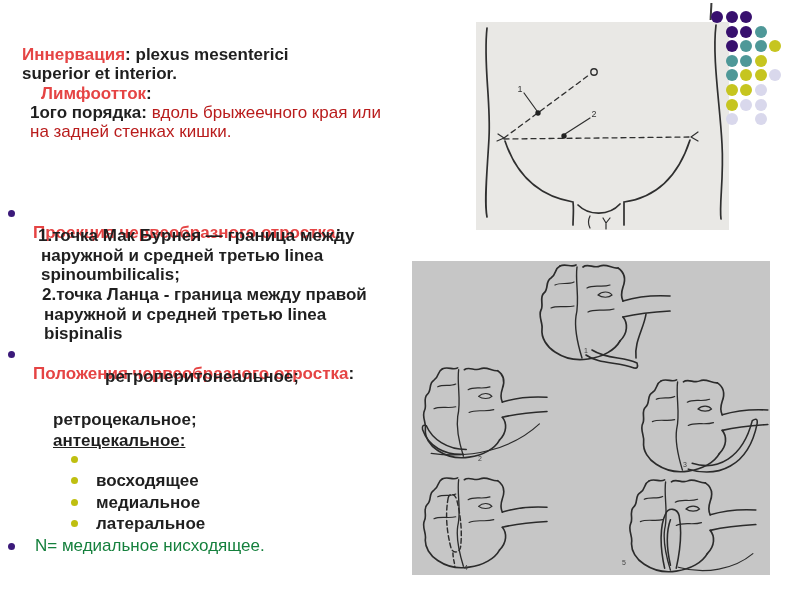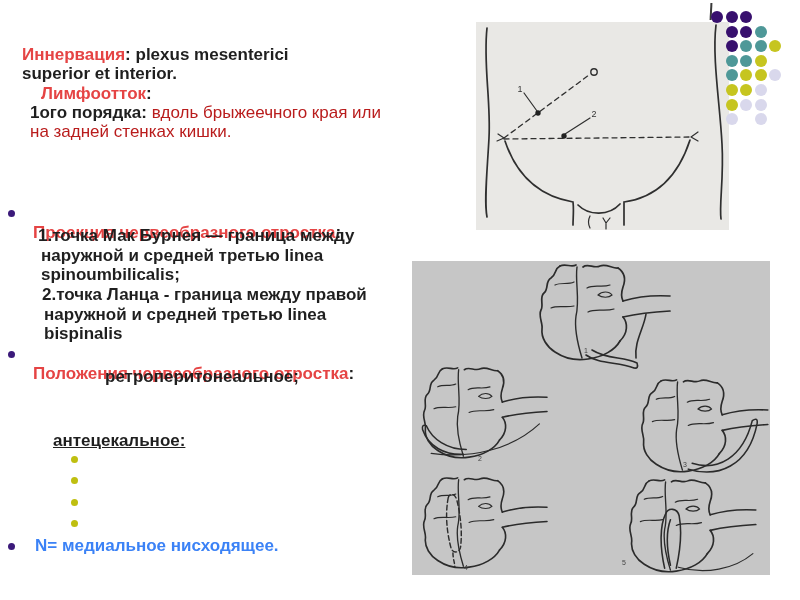--- a/index.html
+++ b/index.html
@@ -5,21 +5,21 @@
   html,body{margin:0;padding:0;background:#888;}
   #slide{
     position:relative;width:800px;height:600px;background:#ffffff;
     font-family:"Liberation Sans","DejaVu Sans",sans-serif;
     overflow:hidden;color:#1f1f1f;
   }
   .para{position:absolute;font-size:17px;line-height:19.5px;white-space:pre-line;width:445px;}
   .red{color:#e54444;font-weight:bold;}
   .desc{color:#b91c1c;font-weight:normal;}
   .dark{color:#1f1f1f;font-weight:bold;}
-  .note{color:#3b82f6;font-weight:bold;}
+  .note{color:#15803d;font-weight:normal;}
   .bullet{position:absolute;border-radius:50%;}
   .bullet.purple{width:7px;height:7px;background:#3b1a7a;}
   .bullet.yellow{width:7px;height:7px;background:#bfbf10;}
   .panel{position:absolute;}
   #abdomen-panel{left:476px;top:22px;width:253px;height:208px;background:#e9e8e5;}
   #cecum-panel{left:412px;top:261px;width:358px;height:314px;background:#c6c6c6;}
   #dots-layer{position:absolute;left:0;top:0;width:800px;height:600px;pointer-events:none;}
   .decor-dot{position:absolute;border-radius:50%;}
   #top-tick{position:absolute;left:710px;top:3px;width:2px;height:17px;background:#3a3a3a;transform:rotate(3deg);}
   svg{display:block;}
@@ -58,26 +58,30 @@
   <div class="para dark" style="left:42px;top:285px;padding-left:2px;text-indent:-2px;">2.точка Ланца - граница между правой
 наружной и средней третью linea
 bispinalis</div>
 
   <span class="bullet purple" style="left:8px;top:351px;"></span>
   <div class="para" style="left:33px;top:344px;">
     <span class="red">Положения червеобразного отростка</span><span class="dark">:</span>
   </div>
 
   <div class="para dark" style="left:57px;top:367px;margin-left:48px;">ретроперитонеальное;</div>
+  <div class="para dark" style="left:53px;top:410px;">ретроцекальное;</div>
   <div class="para dark" style="left:53px;top:431px;text-decoration:underline;">антецекальное:</div>
 
   <span class="bullet yellow" style="left:71px;top:456px;"></span>
   <span class="bullet yellow" style="left:71px;top:477px;"></span>
+  <div class="para dark" style="left:96px;top:471px;">восходящее</div>
   <span class="bullet yellow" style="left:71px;top:499px;"></span>
+  <div class="para dark" style="left:96px;top:493px;">медиальное</div>
   <span class="bullet yellow" style="left:71px;top:520px;"></span>
+  <div class="para dark" style="left:96px;top:514px;">латеральное</div>
 
   <span class="bullet purple" style="left:8px;top:543px;"></span>
   <div class="para note" style="left:35px;top:536px;">N= медиальное нисходящее.</div>
 
   <div class="panel" id="abdomen-panel">
     <svg width="253" height="208" viewBox="0 0 253 208">
       <g stroke="#2f2f2f" fill="none" stroke-width="1.7" stroke-linecap="round">
         <path d="M11,6 C7,42 15,78 13,116 C11,152 8,180 11,195"></path>
         <path d="M240,3 C236,36 244,82 246,122 C248,156 243,182 245,197"></path>
         <circle cx="118" cy="50" r="3.2" stroke-width="1.4"></circle>

